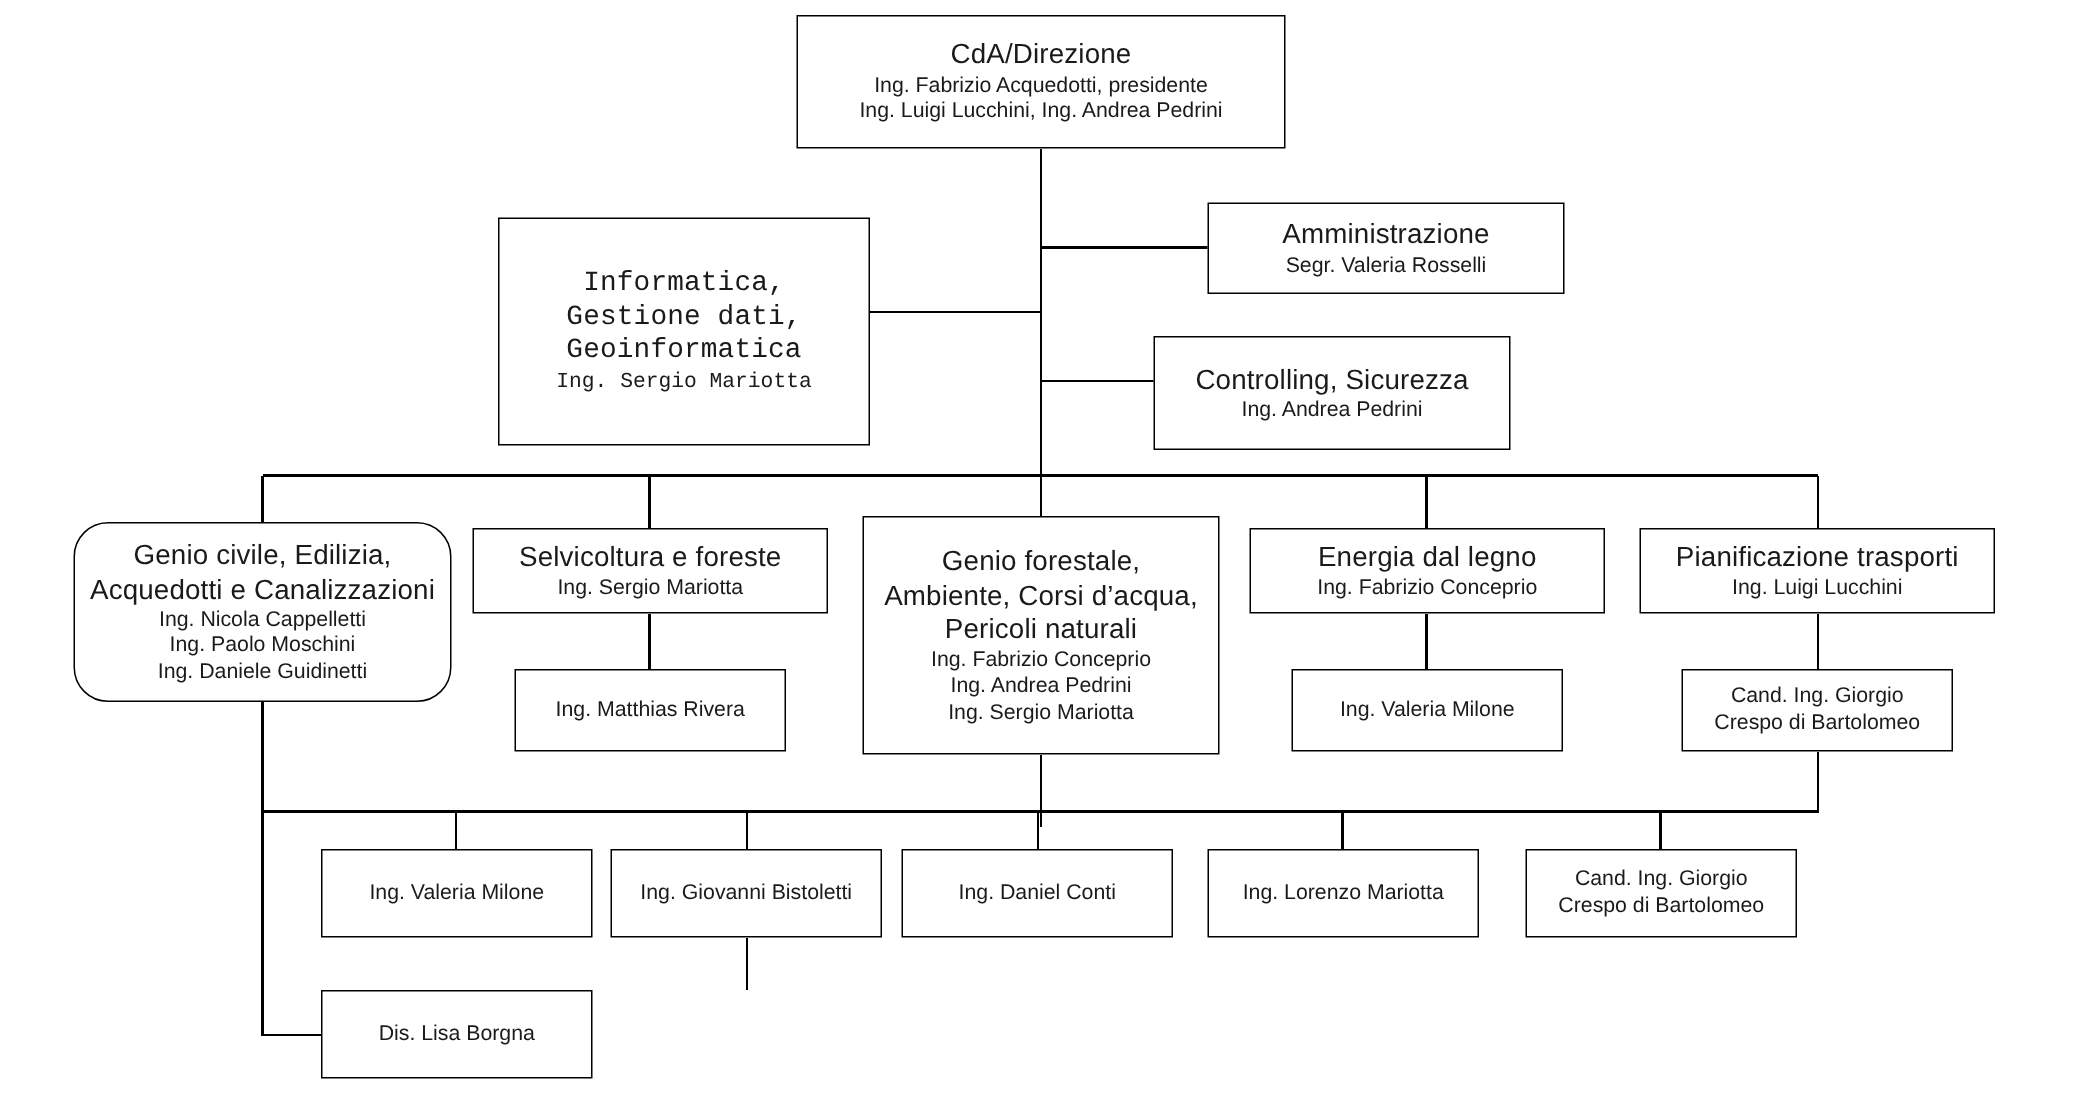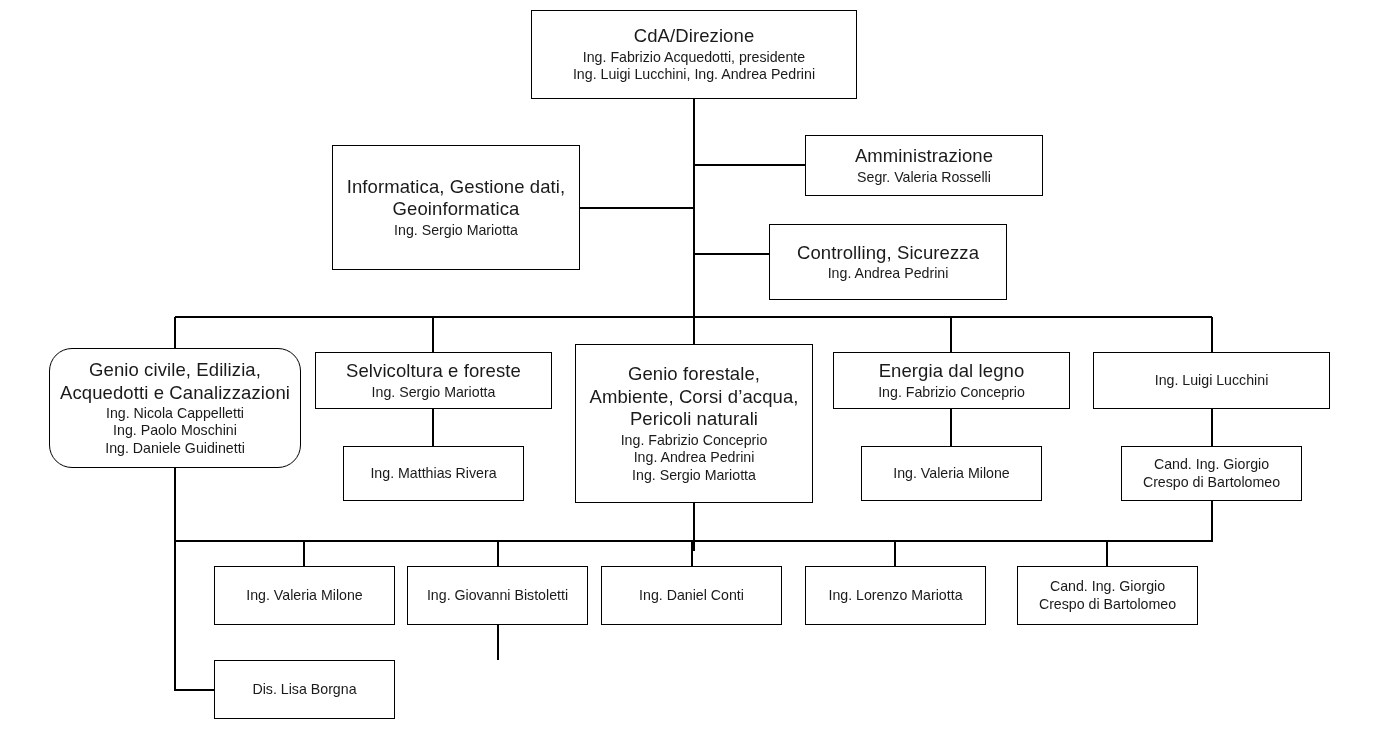--- a/index.html
+++ b/index.html
@@ -106,21 +106,21 @@
       <path d="M498,625 L498,660"></path>
     </g>
   </svg>
 
   <div class="org-box" style="left:531px; top:10px; width:326px; height:89px;">
     <div class="box-title">CdA/Direzione</div>
     <div class="box-sub">Ing. Fabrizio Acquedotti, presidente
 Ing. Luigi Lucchini, Ing. Andrea Pedrini</div>
   </div>
 
-  <div class="org-box" style="left:332px; top:145px; width:248px; height:125px;">
+  <div class="org-box" style="left:332px; top:145px; width:248px; height:152px;font-family:Liberation Mono, monospace;">
     <div class="box-title">Informatica, Gestione dati,
 Geoinformatica</div>
     <div class="box-sub">Ing. Sergio Mariotta</div>
   </div>
 
   <div class="org-box" style="left:805px; top:135px; width:238px; height:61px;">
     <div class="box-title">Amministrazione</div>
     <div class="box-sub">Segr. Valeria Rosselli</div>
   </div>
 
@@ -150,20 +150,21 @@
 Ing. Andrea Pedrini
 Ing. Sergio Mariotta</div>
   </div>
 
   <div class="org-box" style="left:833px; top:352px; width:237px; height:57px;">
     <div class="box-title">Energia dal legno</div>
     <div class="box-sub">Ing. Fabrizio Conceprio</div>
   </div>
 
   <div class="org-box" style="left:1093px; top:352px; width:237px; height:57px;">
+    <div class="box-title">Pianificazione trasporti</div>
     <div class="box-sub">Ing. Luigi Lucchini</div>
   </div>
 
   <div class="org-box" style="left:343px; top:446px; width:181px; height:55px;">
     <div class="leaf-label">Ing. Matthias Rivera</div>
   </div>
 
   <div class="org-box" style="left:861px; top:446px; width:181px; height:55px;">
     <div class="leaf-label">Ing. Valeria Milone</div>
   </div>

